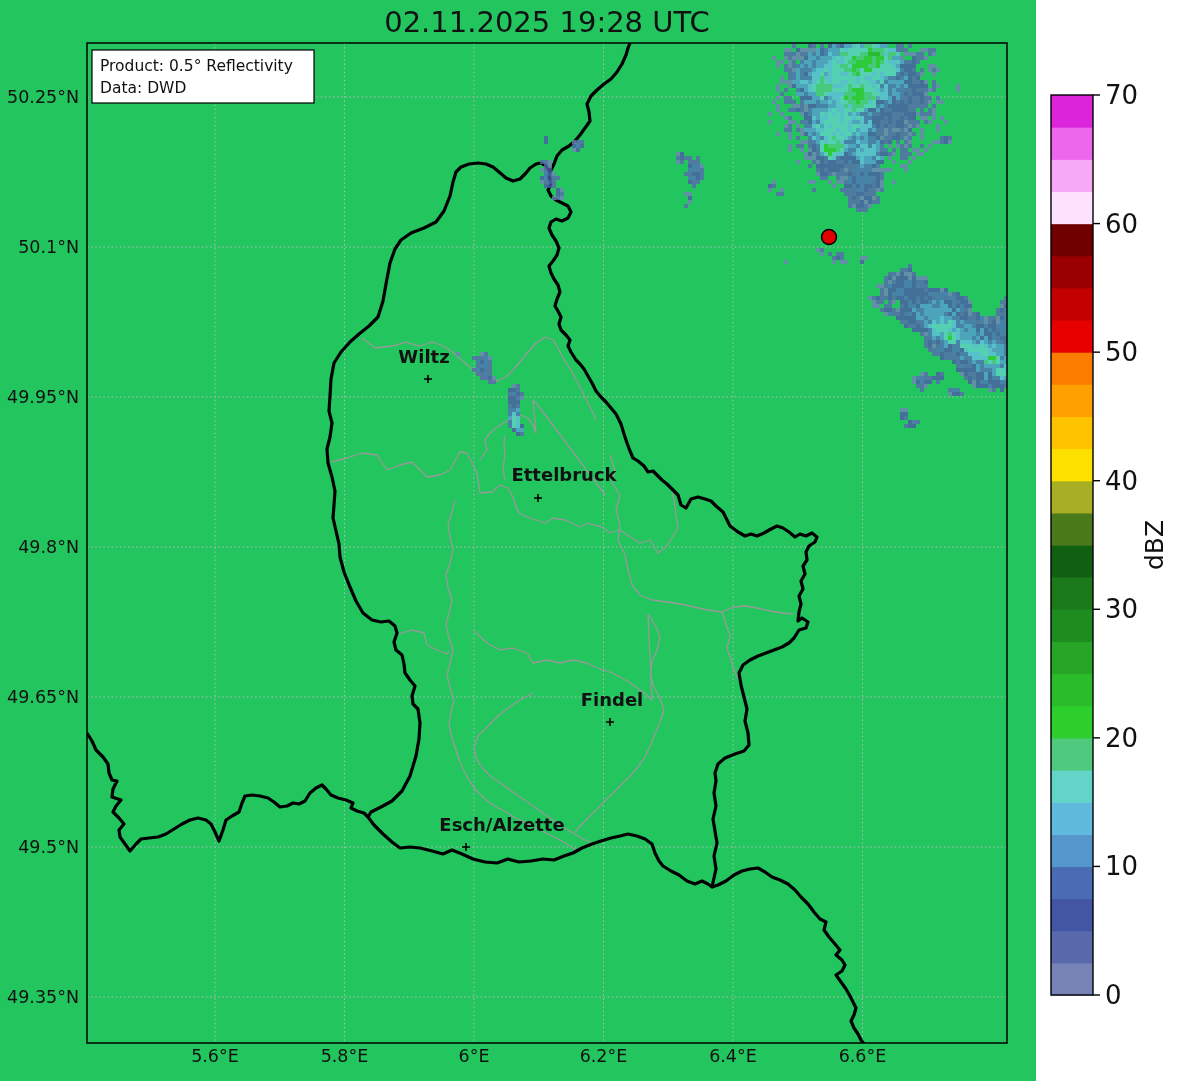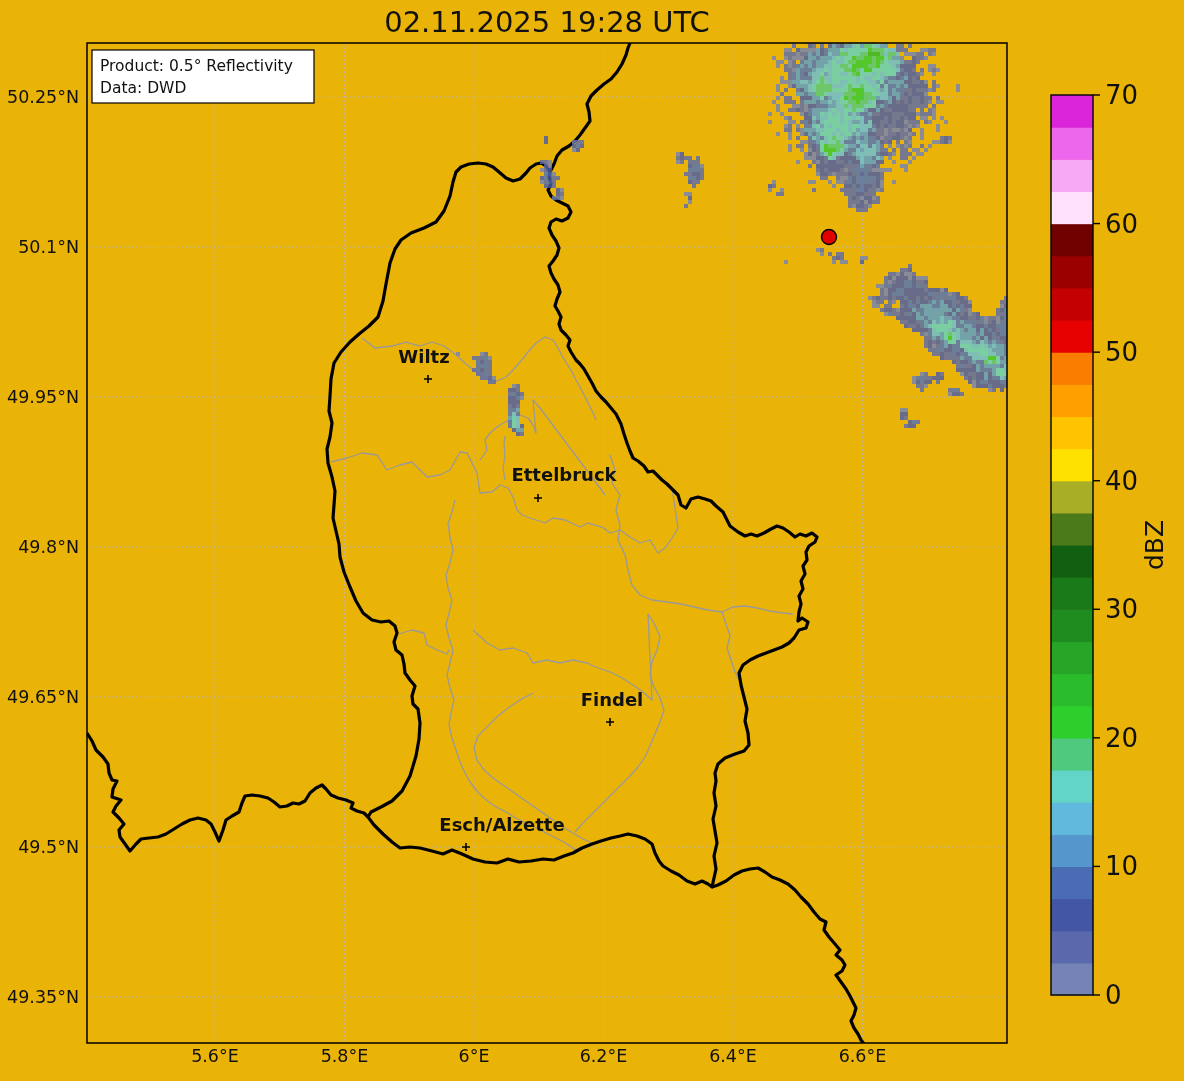--- a/index.html
+++ b/index.html
@@ -1,16 +1,16 @@
 <!DOCTYPE html>
 <html><head>
 <meta charset="utf-8">
 <style>
   html,body{margin:0;padding:0;background:#ffffff;}
-  .stage{position:relative;width:1184px;height:1081px;background:#eab308;font-family:"DejaVu Sans",sans-serif;}
+  .stage{position:relative;width:1036px;height:1081px;background:#22c55e;font-family:"DejaVu Sans",sans-serif;}
   svg text{font-family:"DejaVu Sans",sans-serif;fill:#111;}
   .title-text{font-size:29px;}
   .tick-label{font-size:17.5px;}
   .cb-tick{font-size:26px;}
   .cb-label{font-size:25px;}
   .city-label{font-size:18px;font-weight:bold;}
   .info-text{font-size:15.5px;}
 </style>
 </head>
 <body>

